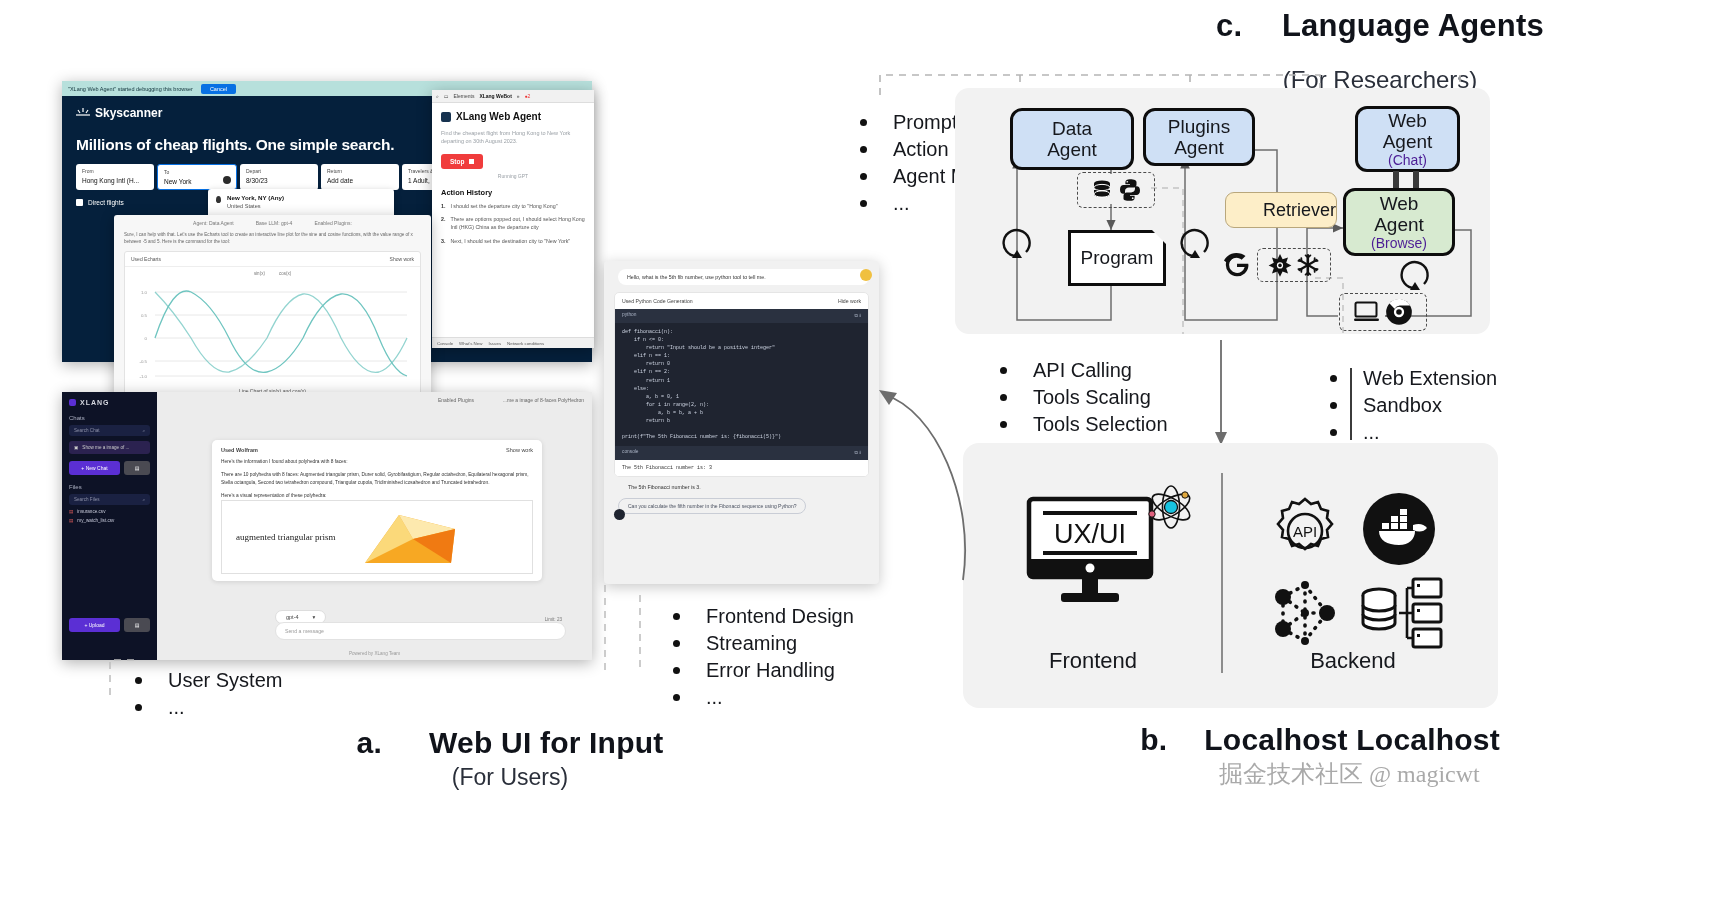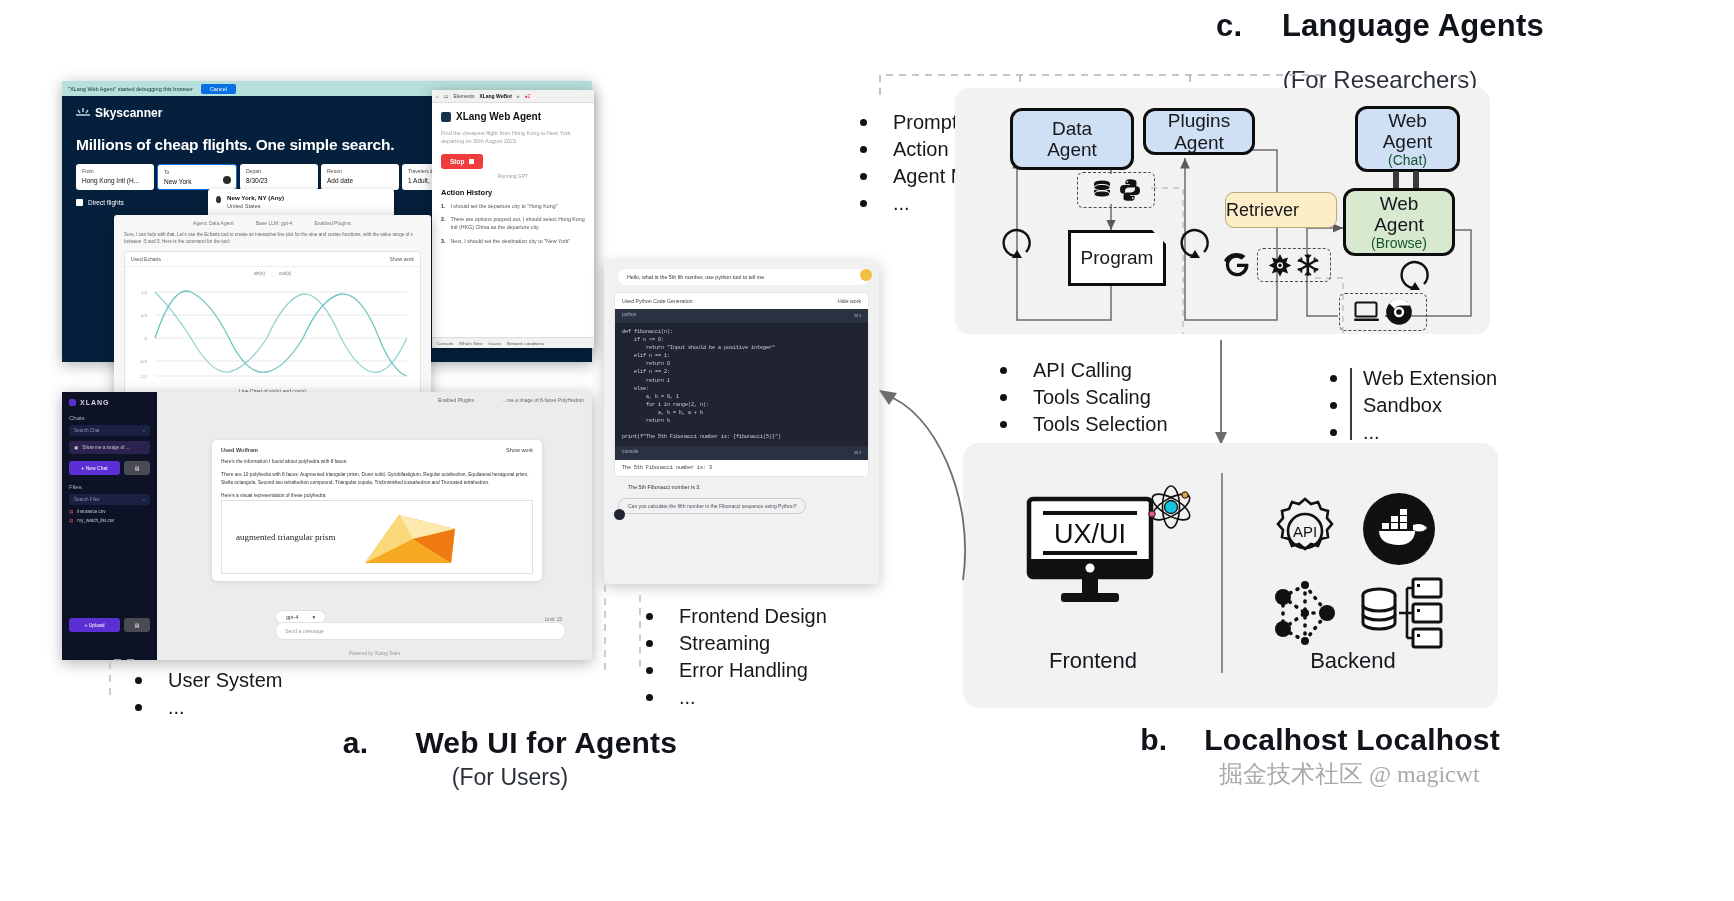--- a/index.html
+++ b/index.html
@@ -16,25 +16,25 @@
   .bullets li{display:flex;align-items:center;line-height:1.0;margin-bottom:7px;white-space:nowrap;}
   .bullets li .dot{width:7px;height:7px;border-radius:50%;background:#111;margin-right:26px;flex:none;}
   .bullets li .txt{font-size:20px;color:#16181d;}
 
   
   #la-panel{left:955px;top:88px;width:535px;height:246px;background:#f2f2f2;border-radius:14px;}
   .agentbox{position:absolute;border:3.5px solid #0d0d0d;border-radius:12px;
             display:flex;flex-direction:column;align-items:center;justify-content:center;
             box-sizing:border-box;text-align:center;}
   .agentbox .ab-main{font-size:19px;line-height:1.12;color:#16181d;}
-  .agentbox .ab-sub{font-size:14px;line-height:1.15;color:#14532d;}
+  .agentbox .ab-sub{font-size:14px;line-height:1.15;color:#4c1d95;}
   .blue{background:#cfe0f5;}
   .green{background:#d7ead0;}
   .retriever{position:absolute;background:#fdeec8;border:1.4px solid #b9a77c;border-radius:9px;
-             display:flex;align-items:center;justify-content:flex-start;font-size:18px;color:#16181d;}
+             display:flex;align-items:center;justify-content:flex-end;font-size:18px;color:#16181d;}
   .programbox{position:absolute;background:#fff;border:3px solid #0d0d0d;
               display:flex;align-items:center;justify-content:center;font-size:19px;color:#16181d;
               clip-path:polygon(0 0, calc(100% - 14px) 0, 100% 14px, 100% 100%, 0 100%);}
   .dashbox{position:absolute;border:1.8px dashed #4b4b4b;border-radius:6px;
            display:flex;align-items:center;justify-content:center;gap:4px;background:transparent;}
 
   
   #dep-panel{left:963px;top:443px;width:535px;height:265px;background:#f2f2f2;border-radius:16px;}
   .dep-label{position:absolute;font-size:22px;color:#16181d;text-align:center;width:200px;}
 
@@ -198,21 +198,21 @@
     <path d="M62,162 l-5,8 l10,0 z" fill="#111"></path>
     <path d="M240,162 l-5,8 l10,0 z" fill="#111"></path>
     <path d="M460,194 l-5,8 l10,0 z" fill="#111"></path>
   </svg>
 
   <div class="agentbox blue" style="left:55px;top:20px;width:124px;height:62px;">
     <div class="ab-main">Data</div>
     <div class="ab-main">Agent</div>
   </div>
 
-  <div class="agentbox blue" style="left:188px;top:20px;width:112px;height:47px;">
+  <div class="agentbox blue" style="left:188px;top:20px;width:112px;height:58px;">
     <div class="ab-main">Plugins</div>
     <div class="ab-main">Agent</div>
   </div>
 
   <div class="agentbox blue" style="left:400px;top:18px;width:105px;height:66px;">
     <div class="ab-main">Web</div>
     <div class="ab-main">Agent</div>
     <div class="ab-sub">(Chat)</div>
   </div>
 
@@ -706,21 +706,21 @@
   <path d="M10,15 C60,30 100,120 88,200" stroke="#6d6d6d" stroke-width="1.8" fill="none"></path>
   <path d="M4,10 L22,13 L14,25 z" fill="#6d6d6d"></path>
 </svg>
 
 <svg class="abs" width="680" height="130" style="left:100px;top:585px;">
   <path d="M505,0 L505,85" stroke="#c0c0c0" stroke-width="1.6" fill="none" stroke-dasharray="7,6"></path>
   <path d="M540,10 L540,85" stroke="#c0c0c0" stroke-width="1.6" fill="none" stroke-dasharray="7,6"></path>
   <path d="M10,110 L10,75 L40,75" stroke="#c0c0c0" stroke-width="1.6" fill="none" stroke-dasharray="7,6"></path>
 </svg>
 
-<ul class="bullets abs" style="left:646px;top:606px;text-align:right;">
+<ul class="bullets abs" style="left:673px;top:606px;text-align:right;">
   <li>
       <span class="dot"></span>
       <span class="txt">Frontend Design</span>
     </li>
   <li>
       <span class="dot"></span>
       <span class="txt">Streaming</span>
     </li>
   <li>
       <span class="dot"></span>
@@ -740,16 +740,16 @@
   <li>
       <span class="dot"></span>
       <span class="txt">...</span>
     </li>
 </ul>
 
 <div class="abs" style="left:240px;top:726px;width:540px;text-align:center;">
   <div class="cap-title" style="font-size:30px;">
     <span>a.</span>
     <span style="display:inline-block;width:30px;"></span>
-    <span>Web UI for Agents</span>
+    <span>Web UI for Input</span>
   </div>
   <div class="cap-sub" style="font-size:23px;margin-top:4px;">(For Users)</div>
 </div>
 
 </body></html>

